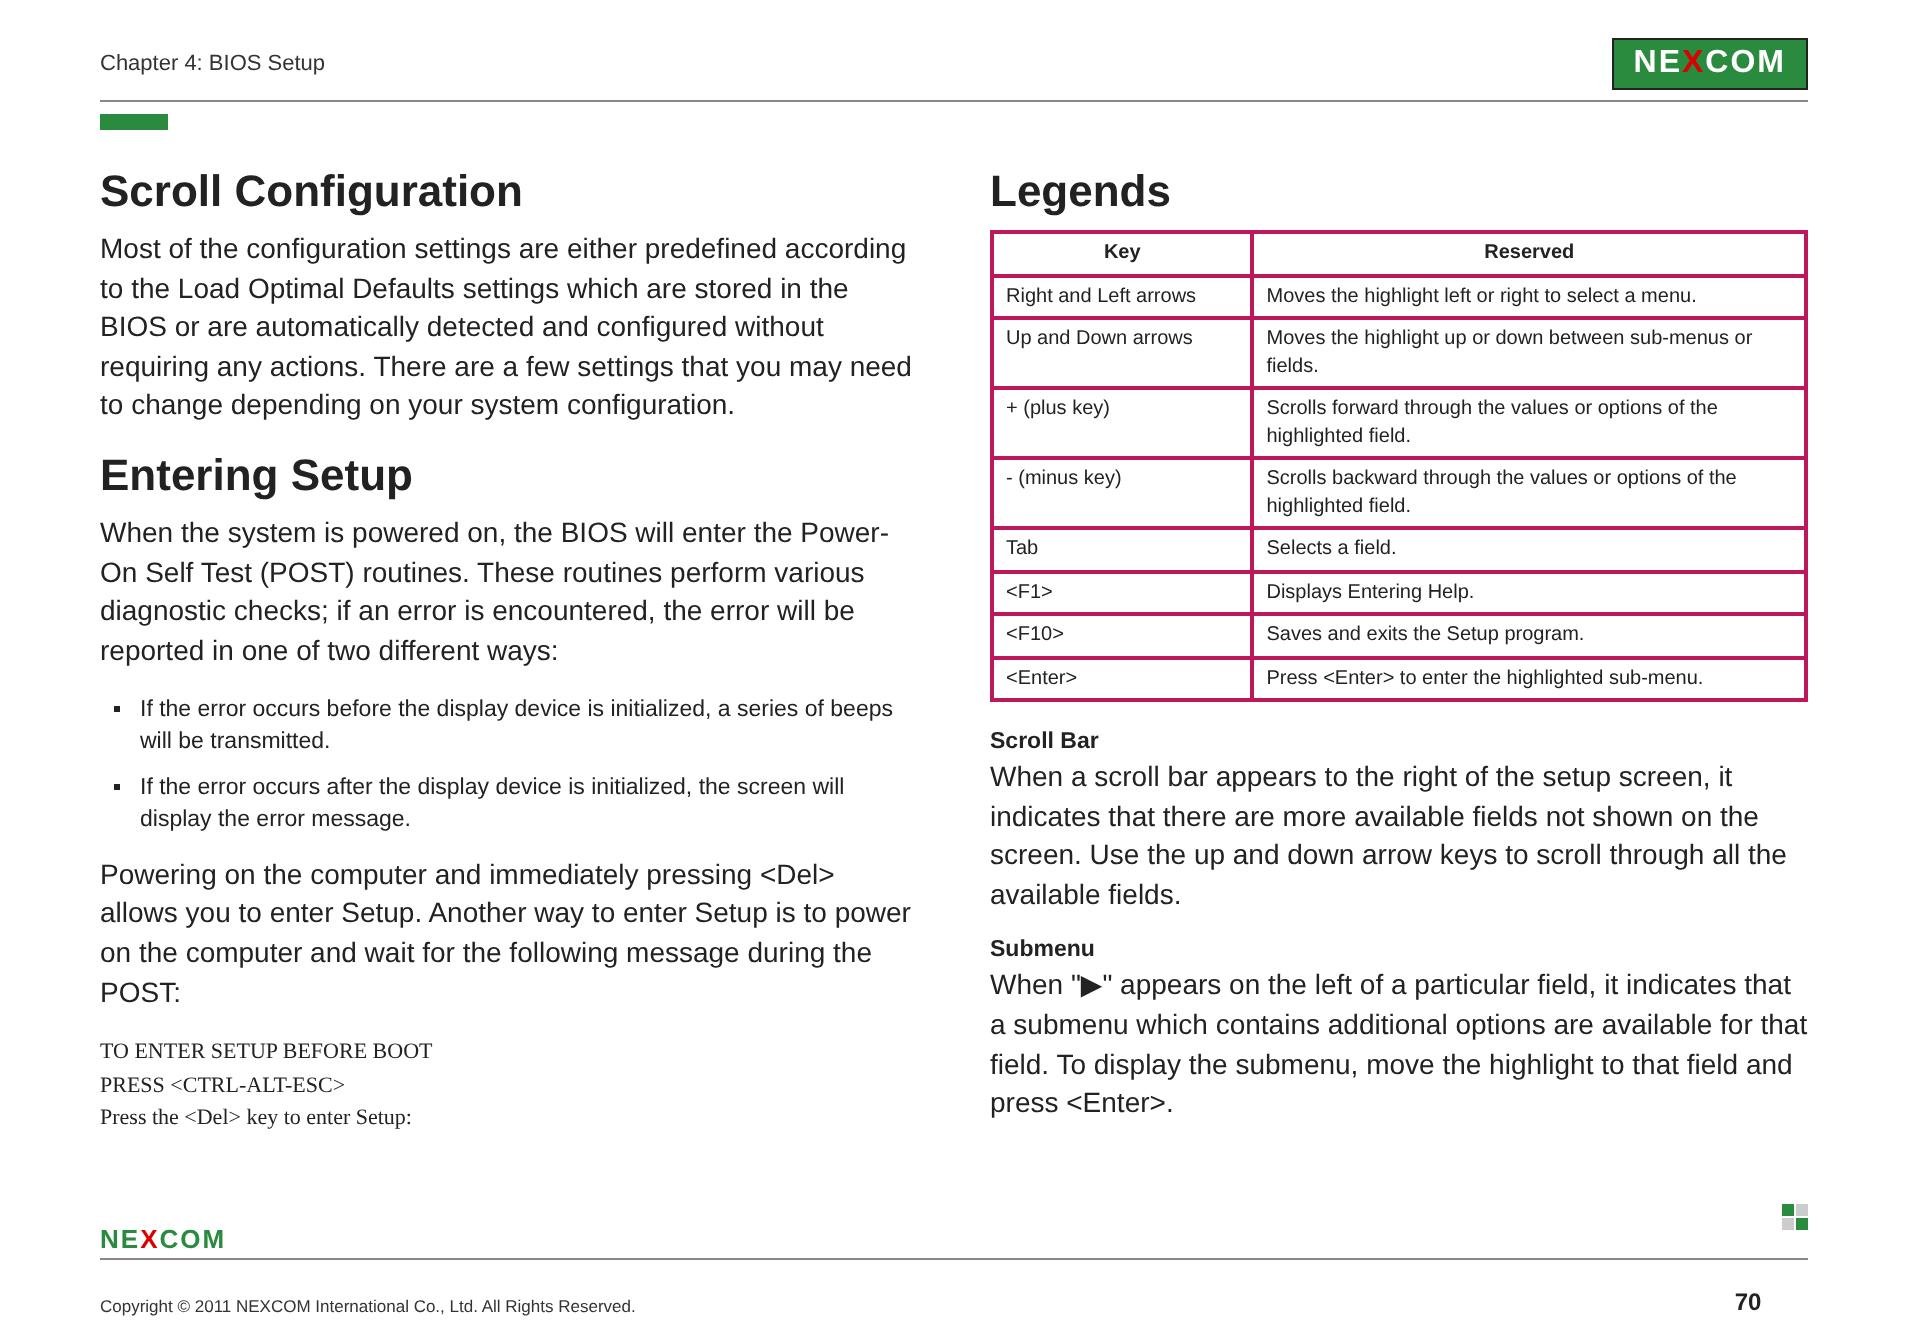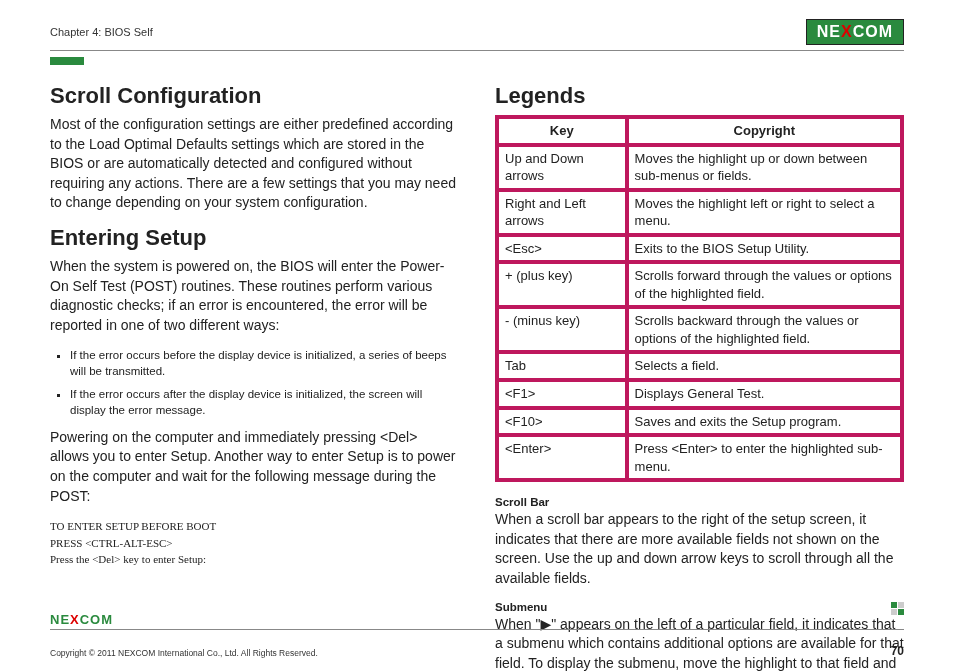--- a/index.html
+++ b/index.html
@@ -79,23 +79,23 @@
     line-height: 1.5;
     white-space: pre;
     color: #222;
   }
   table {
     border-collapse: collapse;
     width: 100%;
     margin: 6px 0 14px 0;
   }
   th, td {
-    border: 4px solid #be185d;
+    border: 2px solid #be185d;
     padding: 3px 6px;
-    font-size: 13px;
+    font-size: 10px;
     text-align: left;
     vertical-align: top;
     line-height: 1.35;
   }
   th {
     text-align: center;
     font-weight: bold;
     background: #fff;
   }
   td.key { width: 32%; }
@@ -127,21 +127,21 @@
   .logo-bottom .x { color: #d00; }
   .copyright {
     font-size: 8.5px;
     color: #333;
     flex: 1;
   }
   .pagenum {
     font-size: 12px;
     font-weight: bold;
     flex: 0 0 auto;
-    text-align: right;
+    text-align: center;
     width: 60px;
   }
   .doc-id {
     font-size: 8.5px;
     color: #333;
     flex: 1;
     text-align: right;
   }
   .footer-squares {
     position: absolute;
@@ -151,21 +151,21 @@
     grid-template-columns: 6px 6px;
     gap: 1px;
   }
   .sq { width: 6px; height: 6px; background: #2a8a3e; }
   .sq.off { background: #ccc; }
 </style>
 </head>
 <body>
 
 <div class="header">
-  <div class="chapter">Chapter 4: BIOS Self</div>
+  <div class="chapter">Chapter 4: BIOS Setup</div>
   <div class="logo-top">NE<span class="x">X</span>COM</div>
 </div>
 <hr class="hr-top">
 <div class="accent"></div>
 
 <div class="columns">
   <div class="col">
     <h1>Scroll Configuration</h1>
     <p>Most of the configuration settings are either predefined according to the Load Optimal Defaults settings which are stored in the BIOS or are automatically detected and configured without requiring any actions. There are a few settings that you may need to change depending on your system configuration.</p>
 
@@ -180,51 +180,47 @@
 PRESS &lt;CTRL-ALT-ESC&gt;
 Press the &lt;Del&gt; key to enter Setup:</div>
   </div>
 
   <div class="col">
     <h1>Legends</h1>
     <table>
       <thead>
         <tr>
           <th>Key</th>
-          <th>Copyright</th>
+          <th>Reserved</th>
         </tr>
       </thead>
       <tbody>
         <tr>
+            <td class="key">Right and Left arrows</td>
+            <td>Moves the highlight left or right to select a menu.</td>
+          </tr>
+        <tr>
             <td class="key">Up and Down arrows</td>
             <td>Moves the highlight up or down between sub-menus or fields.</td>
           </tr>
         <tr>
-            <td class="key">Right and Left arrows</td>
-            <td>Moves the highlight left or right to select a menu.</td>
-          </tr>
-        <tr>
-            <td class="key">&lt;Esc&gt;</td>
-            <td>Exits to the BIOS Setup Utility.</td>
-          </tr>
-        <tr>
             <td class="key">+ (plus key)</td>
             <td>Scrolls forward through the values or options of the highlighted field.</td>
           </tr>
         <tr>
             <td class="key">- (minus key)</td>
             <td>Scrolls backward through the values or options of the highlighted field.</td>
           </tr>
         <tr>
             <td class="key">Tab</td>
             <td>Selects a field.</td>
           </tr>
         <tr>
             <td class="key">&lt;F1&gt;</td>
-            <td>Displays General Test.</td>
+            <td>Displays Entering Help.</td>
           </tr>
         <tr>
             <td class="key">&lt;F10&gt;</td>
             <td>Saves and exits the Setup program.</td>
           </tr>
         <tr>
             <td class="key">&lt;Enter&gt;</td>
             <td>Press &lt;Enter&gt; to enter the highlighted sub-menu.</td>
           </tr>
       </tbody>

